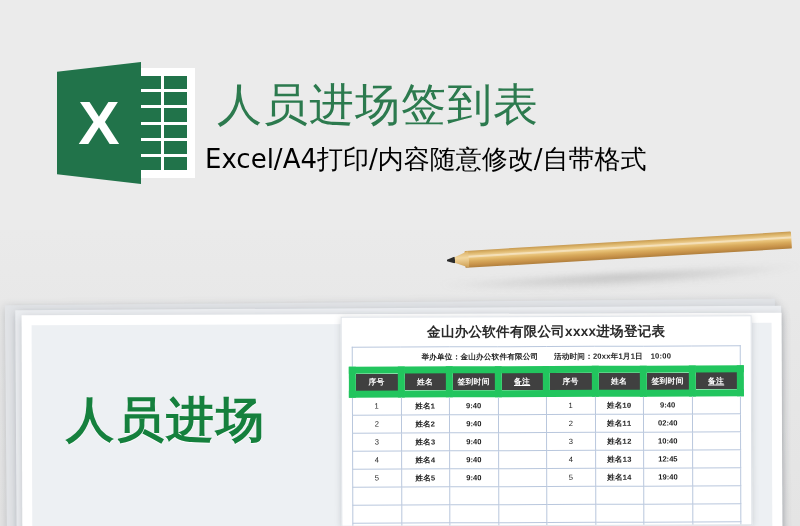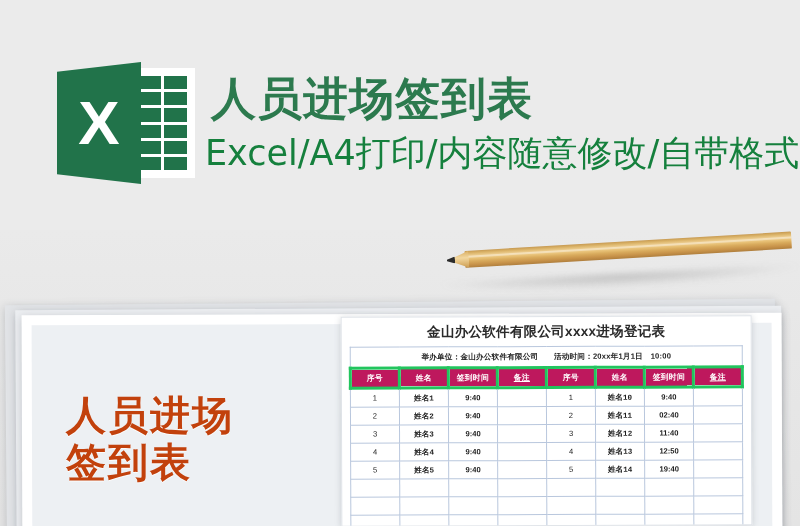--- a/index.html
+++ b/index.html
@@ -87,31 +87,31 @@
   }
 
   
   #headline-wrap {
     position: absolute;
     left: 205px; top: 68px;
     width: 590px;
   }
   #headline {
     font-size: 45px;
-    font-weight: bold;
+    font-weight: normal;
     color: #2c7a4e;
     letter-spacing: 1px;
     line-height: 1.12;
-    margin: 6px;
+    margin: 12px;
     white-space: nowrap;
   }
   #subheadline {
     margin-top: 6px;
-    font-size: 35px;
-    color: #15803d;
+    font-size: 26px;
+    color: #000000;
     letter-spacing: 0px;
     white-space: nowrap;
     font-family: "DejaVu Sans", "Liberation Sans", sans-serif;
   }
 
   
   #scene {
     position: absolute;
     left: 0; top: 230px;
     width: 800px; height: 296px;
@@ -193,23 +193,23 @@
     position: absolute;
     left: 10px; top: 10px; right: 10px; bottom: 0;
     background: #edf0f3;
   }
 
   
   #sheet-label {
     position: absolute;
     left: 66px; top: 392px;
     width: 250px;
-    font-size: 40px;
-    font-weight: bold;
-    color: #c2410c;
+    font-size: 48px;
+    font-weight: bold;
+    color: #15803d;
     line-height: 1.18;
     letter-spacing: 2px;
     text-shadow: 0 1px 0 rgba(255,255,255,.8);
   }
   #sheet-label div { white-space: nowrap; }
 
   
   #doc {
     position: absolute;
     left: 341px; top: 316px;
@@ -249,26 +249,26 @@
     white-space: nowrap;
   }
   table.grid tr.meta td {
     font-size: 7.6px;
     font-weight: bold;
     height: 19px;
     border: 1px solid #b9c7dd;
     letter-spacing: .2px;
   }
   table.grid tr.head th {
-    background: #be185d;
+    background: #404040;
     color: #ffffff;
     font-weight: bold;
     height: 17px;
     font-size: 7.8px;
-    border: 3px solid #22c55e;
+    border: 7px solid #22c55e;
     letter-spacing: .3px;
   }
   table.grid tr.data td {
     font-weight: bold;
     font-size: 7.6px;
     height: 17px;
   }
   table.grid tr.data td.num { font-weight: normal; }
   table.grid tr.empty td { height: 17px; }
 
@@ -331,21 +331,20 @@
   <div class="sheet-stack" id="sheet-back2"></div>
   <div class="sheet-stack" id="sheet-back1"></div>
   <div class="sheet-stack" id="sheet-front">
     <div class="inner"></div>
   </div>
 
 </div>
 
 <div id="sheet-label">
   <div>人员进场</div>
-  <div>签到表</div>
 </div>
 
 <div id="doc">
   <div id="doc-title">金山办公软件有限公司xxxx进场登记表</div>
   <table class="grid">
     <tbody>
       <tr class="meta">
         <td colspan="8">举办单位：金山办公软件有限公司　　活动时间：20xx年1月1日　10:00</td>
       </tr>
       <tr class="head">
@@ -379,31 +378,31 @@
         <td class="c-time">02:40</td>
         <td class="c-note"></td>
       </tr>
       <tr class="data">
         <td class="c-seq num">3</td>
         <td class="c-name">姓名3</td>
         <td class="c-time">9:40</td>
         <td class="c-note"></td>
         <td class="c-seq num">3</td>
         <td class="c-name">姓名12</td>
-        <td class="c-time">11:40</td>
+        <td class="c-time">10:40</td>
         <td class="c-note"></td>
       </tr>
       <tr class="data">
         <td class="c-seq num">4</td>
         <td class="c-name">姓名4</td>
         <td class="c-time">9:40</td>
         <td class="c-note"></td>
         <td class="c-seq num">4</td>
         <td class="c-name">姓名13</td>
-        <td class="c-time">12:50</td>
+        <td class="c-time">12:45</td>
         <td class="c-note"></td>
       </tr>
       <tr class="data">
         <td class="c-seq num">5</td>
         <td class="c-name">姓名5</td>
         <td class="c-time">9:40</td>
         <td class="c-note"></td>
         <td class="c-seq num">5</td>
         <td class="c-name">姓名14</td>
         <td class="c-time">19:40</td>

